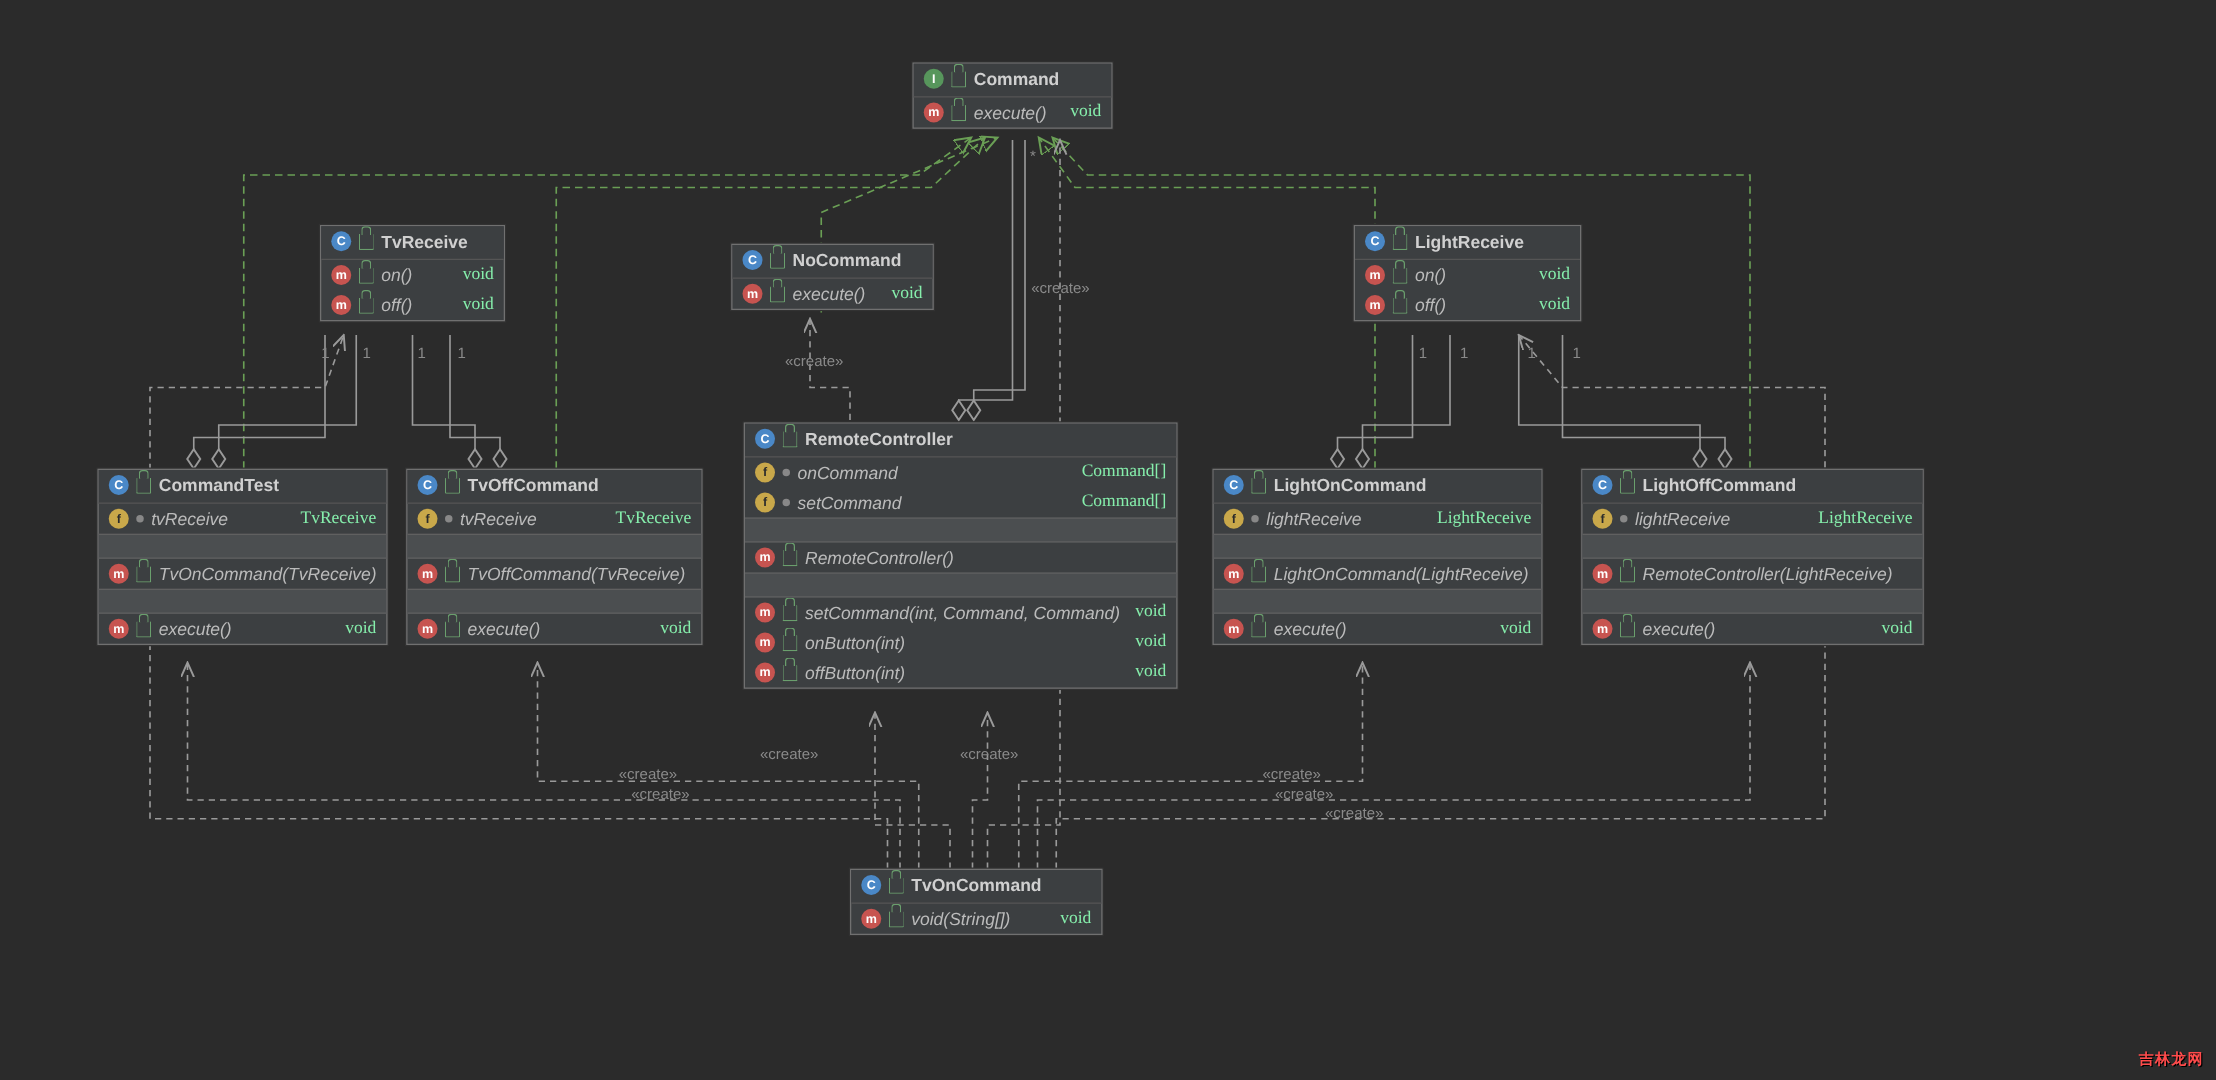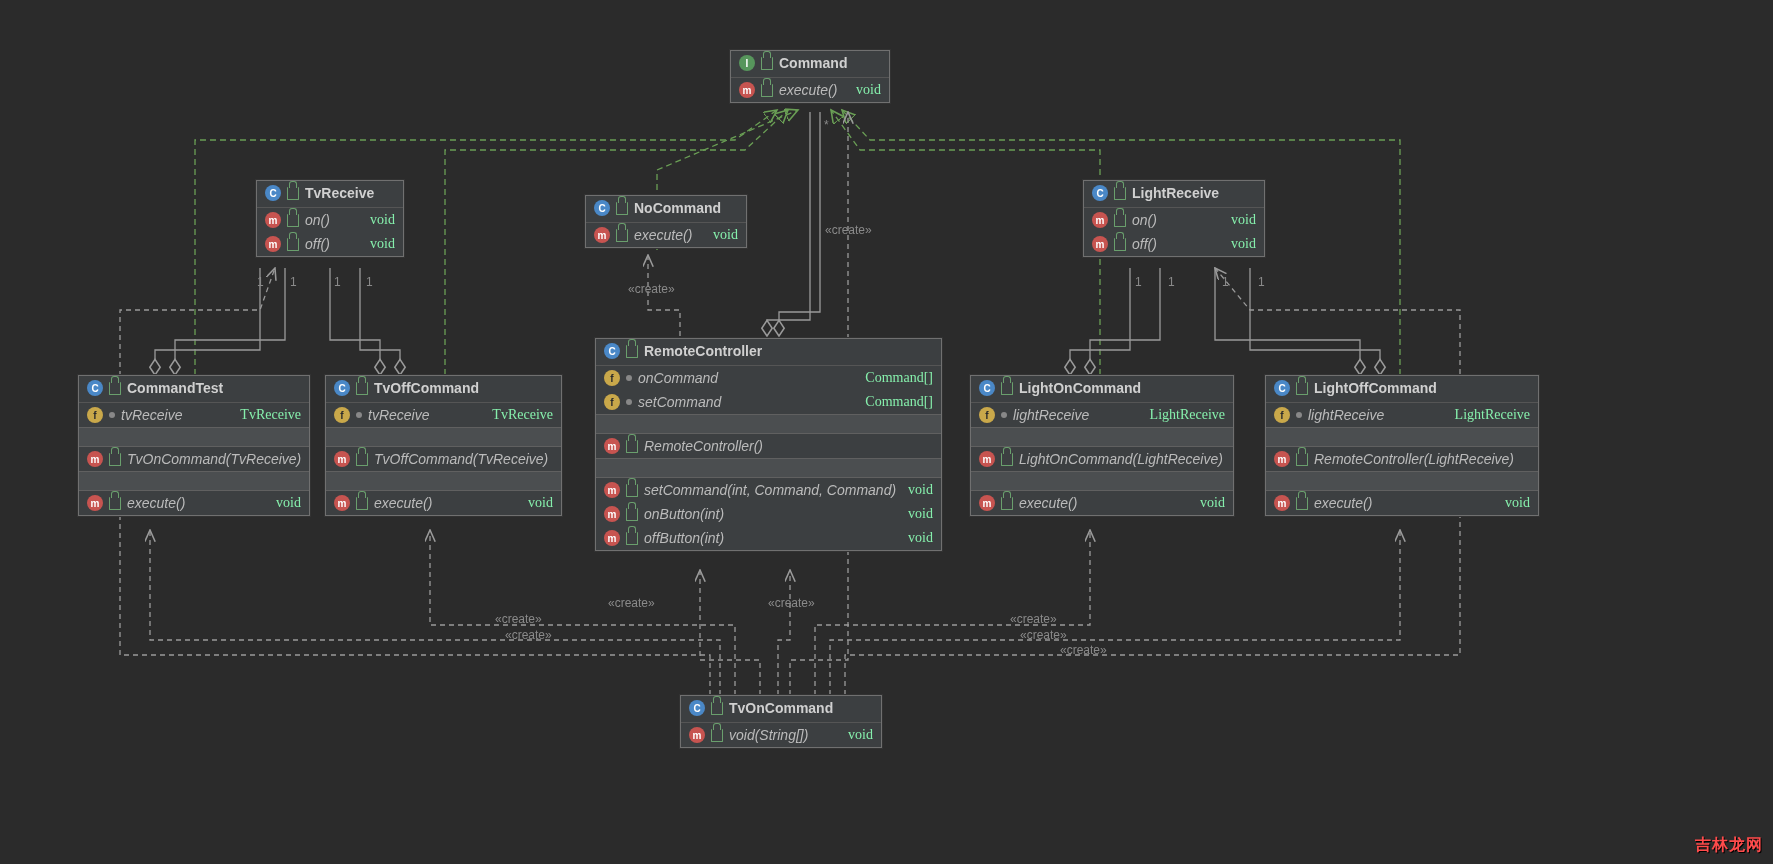--- a/index.html
+++ b/index.html
@@ -9,21 +9,21 @@
     height: 864px;
     background: #2b2b2b;
     font-family: "Segoe UI", "Microsoft YaHei", Arial, sans-serif;
     font-size: 14px;
     color: #bbbbbb;
     overflow: hidden;
   }
   .canvas { position: relative; width: 1773px; height: 864px; }
   .watermark {
     position: absolute; right: 10px; bottom: 8px;
-    color: #ff4b4b; font-size: 16px; font-weight: bold; letter-spacing:1px;
+    color: #ff4b4b; font-size: 12px; font-weight: bold; letter-spacing:1px;
     text-shadow: 1px 1px 0 #000;
   }
   .box {
     position: absolute;
     background: #3c3f41;
     border: 1px solid #707070;
     box-shadow: 0 0 0 1px #323232;
   }
   .box .title {
     display: flex; align-items: center; gap: 6px;

